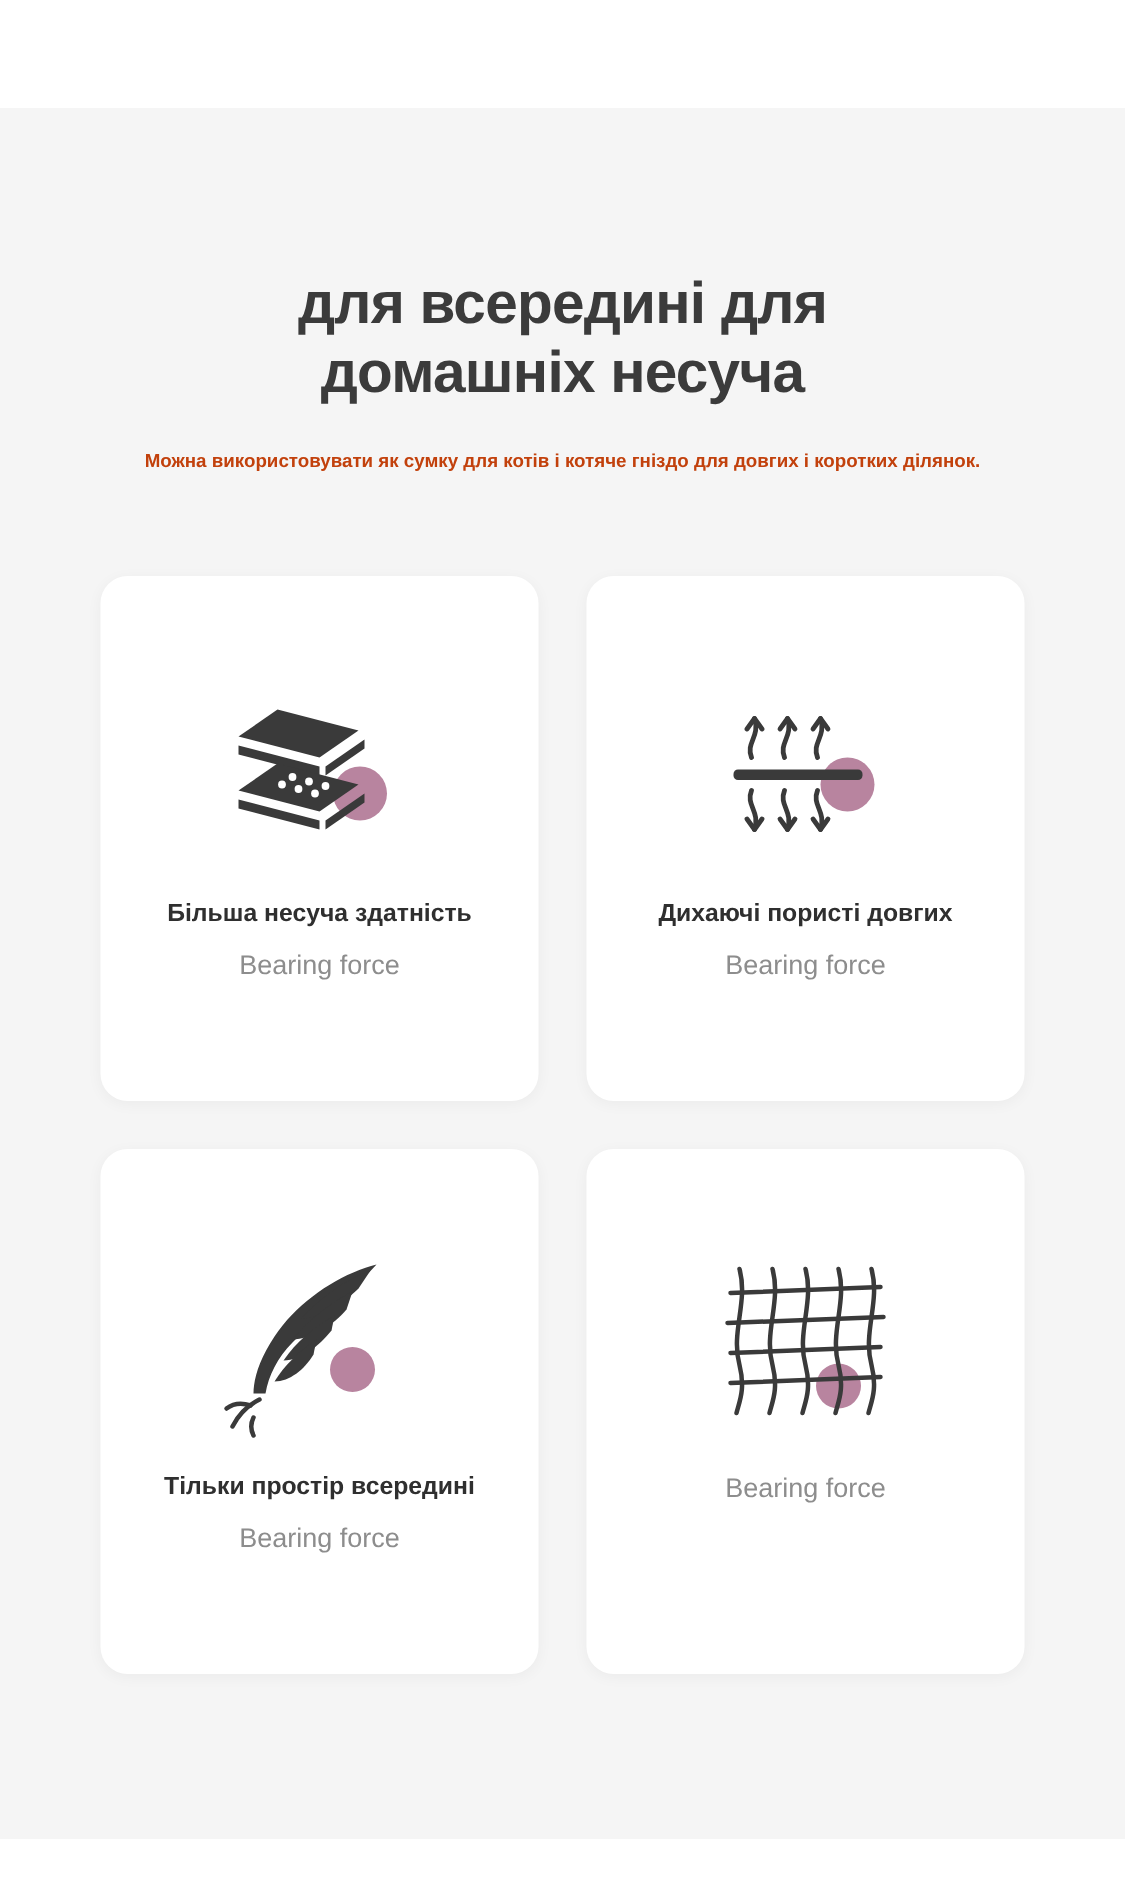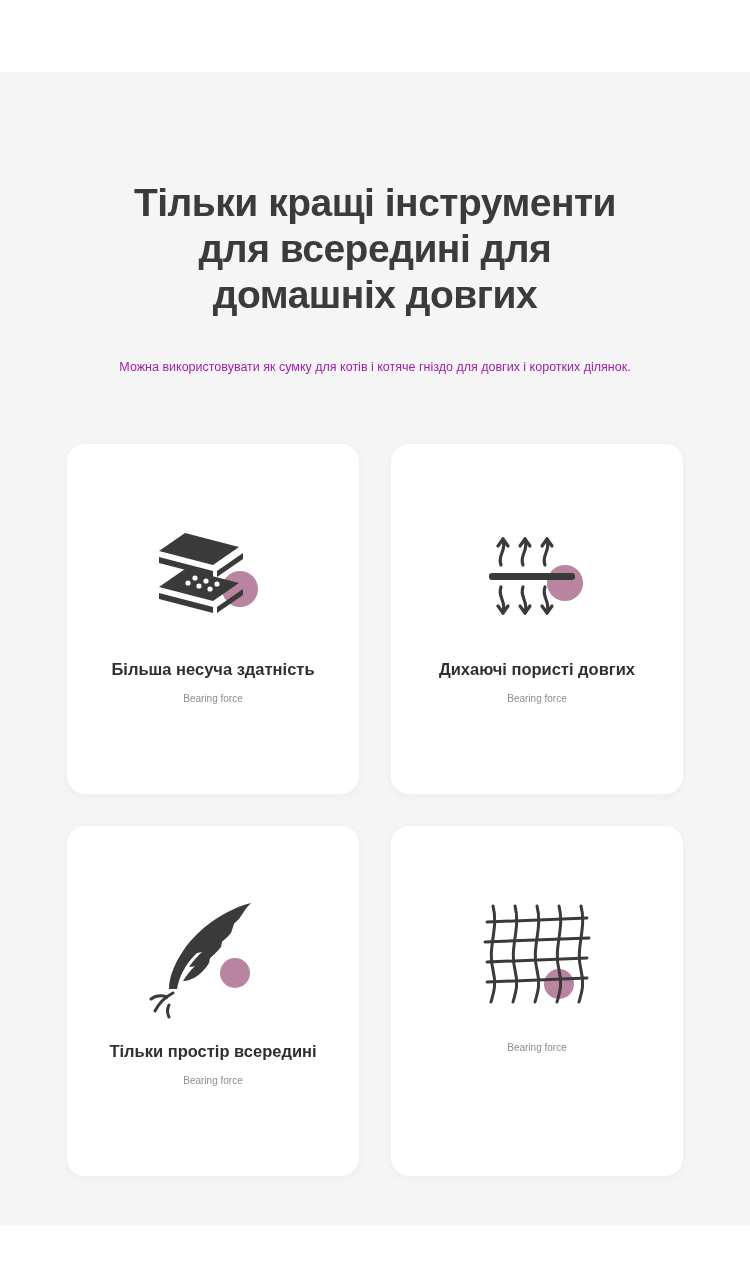--- a/index.html
+++ b/index.html
@@ -32,23 +32,23 @@
     font-weight: bold;
     color: #3b3b3b;
     line-height: 1.18;
     letter-spacing: -0.5px;
     padding: 108px 24px 0 24px;
   }
   .headline .line { display: block; }
   .subline {
     text-align: center;
     font-size: 12.5px;
-    font-weight: normal;
-    color: #a21caf;
-    margin-top: 42px;
+    font-weight: bold;
+    color: #c2410c;
+    margin-top: 28px;
     padding: 0 18px;
   }
   .grid {
     margin: 70px auto 0 auto;
     width: 616px;
     display: grid;
     grid-template-columns: 292px 292px;
     grid-template-rows: 350px 350px;
     column-gap: 32px;
     row-gap: 32px;
@@ -73,21 +73,21 @@
   .card-title {
     margin-top: 14px;
     font-size: 16.5px;
     font-weight: bold;
     color: #2f2f2f;
     text-align: center;
     padding: 0 12px;
   }
   .card-sub {
     margin-top: 14px;
-    font-size: 10px;
+    font-size: 18px;
     color: #8d8d8d;
     text-align: left;
   }
   .bottom-white {
     position: absolute;
     left: 0;
     right: 0;
     bottom: 0;
     height: 42px;
     background: #ffffff;
@@ -97,23 +97,22 @@
 </head>
 <body>
 
 <div class="page">
 
   <div class="top-white"></div>
 
   <div class="body-area">
 
     <h1 class="headline">
-      <span class="line">Тільки кращі інструменти</span>
       <span class="line">для всередині для</span>
-      <span class="line">домашніх довгих</span>
+      <span class="line">домашніх несуча</span>
     </h1>
 
     <p class="subline">Можна використовувати як сумку для котів і котяче гніздо для довгих і коротких ділянок.</p>
 
     <div class="grid">
 
       <div class="card">
         <div class="icon-wrap">
           <svg width="140" height="110" viewBox="0 0 140 110">
             <circle cx="97" cy="68" r="18" fill="#b8849f"></circle>

